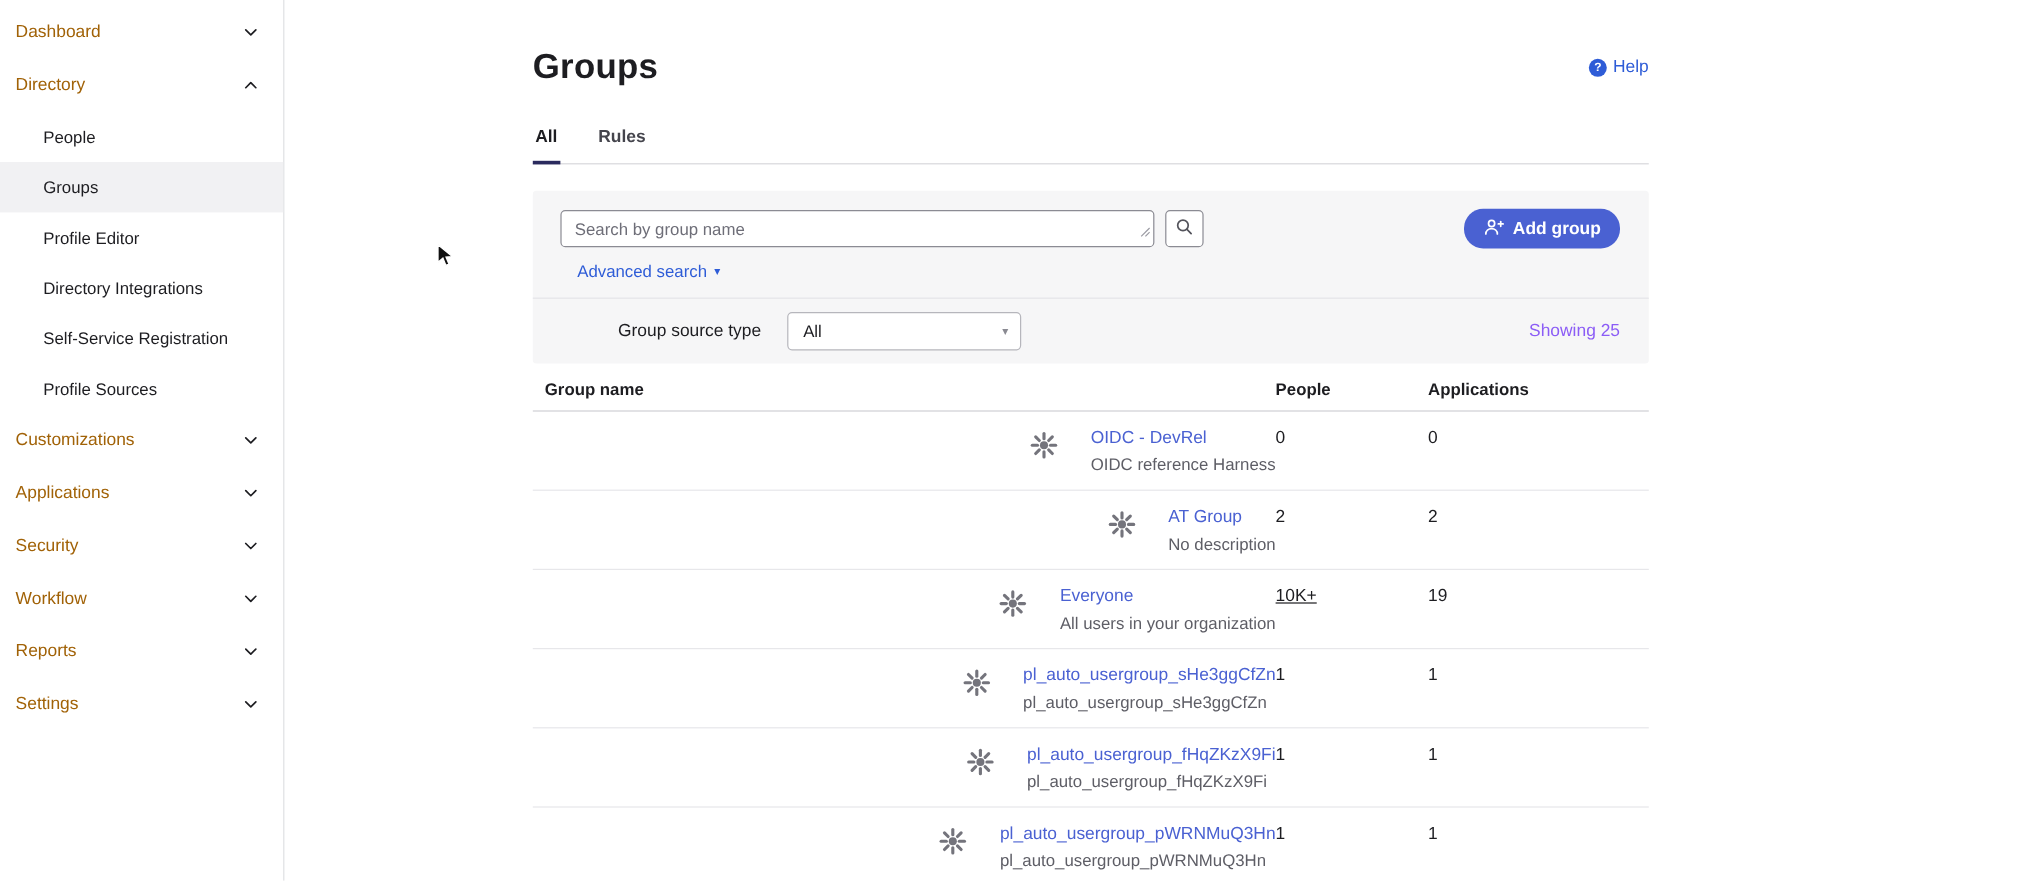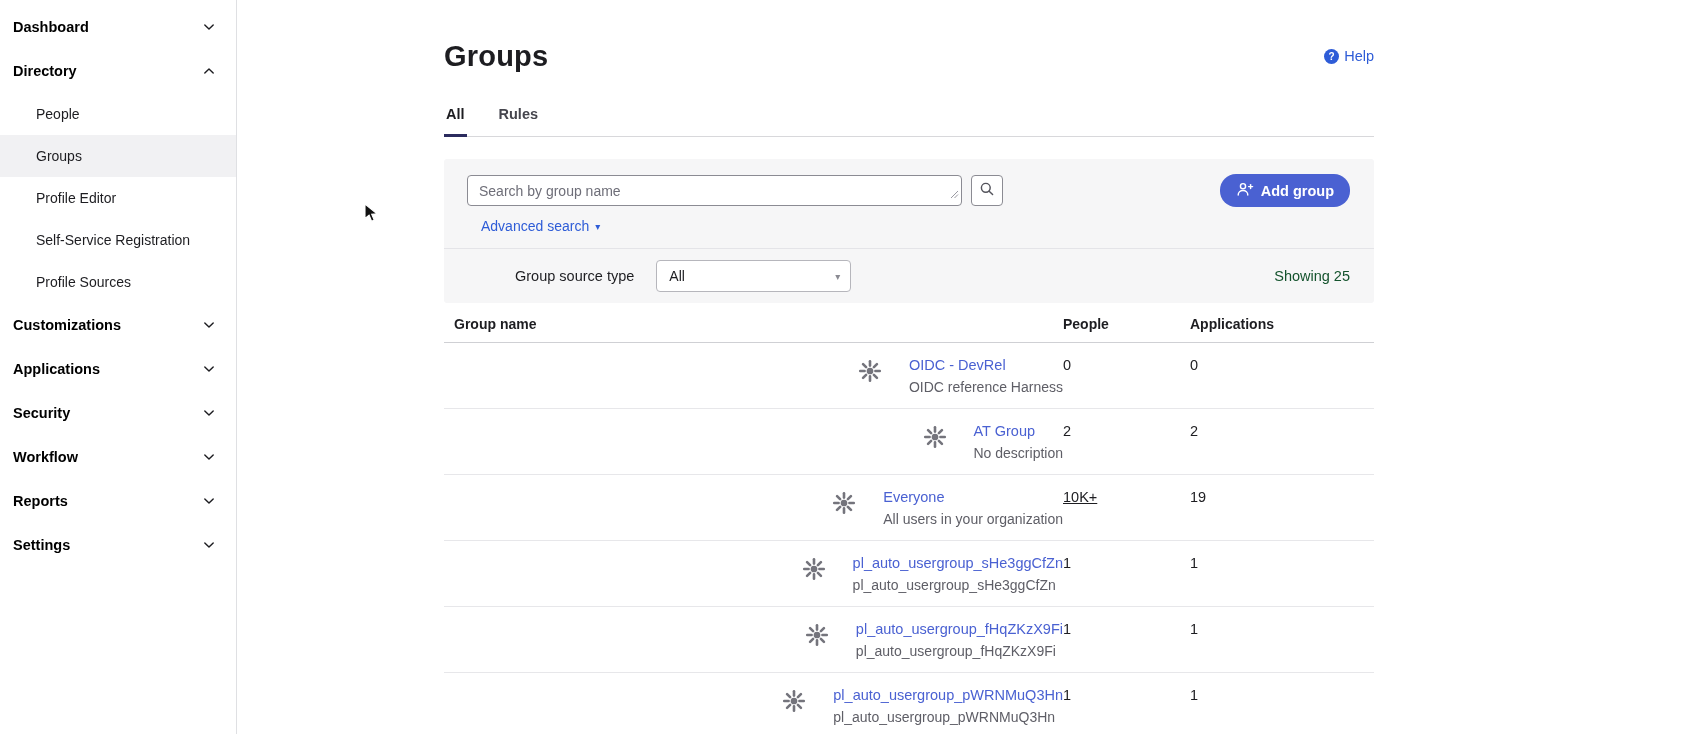--- a/index.html
+++ b/index.html
@@ -6,21 +6,21 @@
   html,body { width:1687px; height:734px; background:#ffffff; overflow:hidden;
     font-family:"Liberation Sans", sans-serif; color:#1d1d21; }
 
   
   .app { display:flex; width:100%; height:100%; position:relative; }
 
   
   .sidebar { width:237px; min-width:237px; height:100%; border-right:1px solid #dfe0e3;
     padding-top:5px; background:#fff; }
   .side-item { height:44px; display:flex; align-items:center; justify-content:space-between;
-    padding:0 20px 0 13px; font-size:14.5px; font-weight:700; color:#000000; cursor:pointer; }
+    padding:0 20px 0 13px; font-size:14.5px; font-weight:400; color:#a16207; cursor:pointer; }
   .side-sub { height:42px; display:flex; align-items:center; padding-left:36px;
     font-size:14px; font-weight:400; color:#1d1d21; cursor:pointer; }
   .side-sub.selected { background:#f1f1f3; }
   .chev { width:14px; height:14px; display:inline-block; }
   .chev svg { display:block; }
   .chev.up svg { transform:rotate(180deg); }
 
   
   .main { flex:1; position:relative; }
   .content { margin-left:207px; width:930px; padding-top:38px; }
@@ -54,21 +54,21 @@
     font-size:14px; cursor:pointer;margin-left:14px; }
   .adv-caret { font-size:10px; color:#2e5cd7; }
 
   .panel-bottom { border-top:1px solid #e4e4e8; padding:11px 24px 11px 23px;
     display:flex; align-items:center; }
   .filter-label { font-size:14.5px; color:#1d1d21;margin-left:48px; }
   .dropdown { margin-left:22px; width:195px; height:32px; background:#fff; border:1px solid #b6b6bc;
     border-radius:4px; display:flex; align-items:center; justify-content:space-between;
     padding:0 10px 0 12px; font-size:14px; cursor:pointer; }
   .dd-caret { color:#8a8a92; font-size:10px; }
-  .showing { margin-left:auto; font-size:14.5px; color:#14532d; }
+  .showing { margin-left:auto; font-size:14.5px; color:#8b5cf6; }
 
   
   .table { margin-top:5px; }
   .thead, .trow { display:grid; grid-template-columns:619px 127px 1fr; }
   .thead { border-bottom:1px solid #cfd0d4; }
   .th { font-size:14px; font-weight:700; padding:8px 0 10px 0; }
   .th.first { padding-left:10px; }
   .trow { border-bottom:1px solid #e7e7ea; }
   .name-cell { display:flex; align-items:flex-start; padding:13px 0 13px 23px; gap:26px;justify-content:flex-end; }
   .gicon { width:26px; height:26px; margin-top:2px; flex:none; }
@@ -101,20 +101,21 @@
       <span class="chev up">
         <svg width="14" height="14" viewBox="0 0 20 20">
             <polyline points="4,7 10,13 16,7" fill="none" stroke="#1d1d21" stroke-width="2" stroke-linecap="round" stroke-linejoin="round"></polyline>
           </svg>
       </span>
     </div>
 
     <div class="side-sub">People</div>
     <div class="side-sub selected">Groups</div>
     <div class="side-sub">Profile Editor</div>
+    <div class="side-sub">Directory Integrations</div>
     <div class="side-sub">Self-Service Registration</div>
     <div class="side-sub">Profile Sources</div>
 
     <div class="side-item">
       <span>Customizations</span>
       <span class="chev">
         <svg width="14" height="14" viewBox="0 0 20 20">
             <polyline points="4,7 10,13 16,7" fill="none" stroke="#1d1d21" stroke-width="2" stroke-linecap="round" stroke-linejoin="round"></polyline>
           </svg>
       </span>

